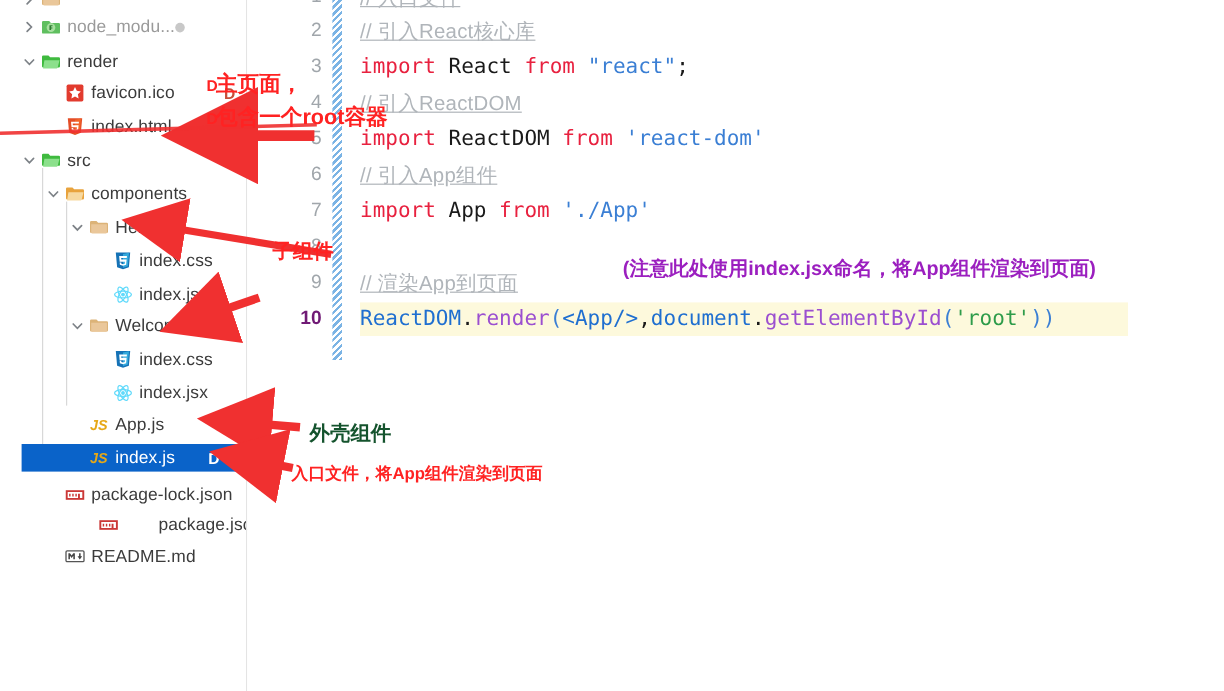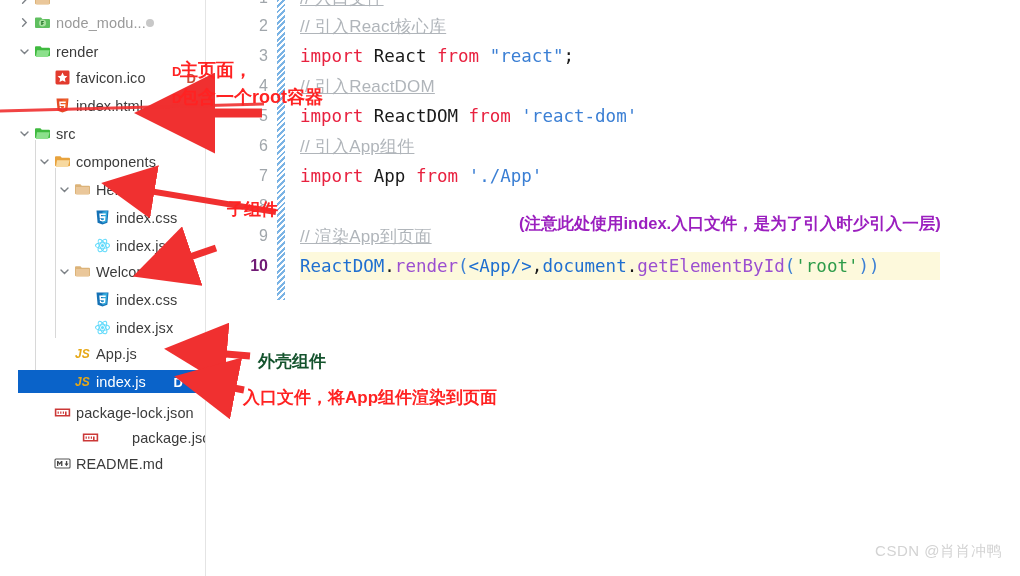--- a/index.html
+++ b/index.html
@@ -351,21 +351,21 @@
         <div class="code-line" style="top: 12px;"><span class="lnum">2</span><span class="ctext"><span class="comment">// 引入React核心库</span></span></div>
         <div class="code-line" style="top: 42px;"><span class="lnum">3</span><span class="ctext"><span class="kw">import</span><span class="id"> </span><span class="id">React</span><span class="id"> </span><span class="kw">from</span><span class="id"> </span><span class="str">"react"</span><span class="id">;</span></span></div>
         <div class="code-line" style="top: 72px;"><span class="lnum">4</span><span class="ctext"><span class="comment">// 引入ReactDOM</span></span></div>
         <div class="code-line" style="top: 102px;"><span class="lnum">5</span><span class="ctext"><span class="kw">import</span><span class="id"> </span><span class="id">ReactDOM</span><span class="id"> </span><span class="kw">from</span><span class="id"> </span><span class="str">'react-dom'</span></span></div>
         <div class="code-line" style="top: 132px;"><span class="lnum">6</span><span class="ctext"><span class="comment">// 引入App组件</span></span></div>
         <div class="code-line" style="top: 162px;"><span class="lnum">7</span><span class="ctext"><span class="kw">import</span><span class="id"> </span><span class="id">App</span><span class="id"> </span><span class="kw">from</span><span class="id"> </span><span class="str">'./App'</span></span></div>
         <div class="code-line" style="top: 192px;"><span class="lnum">8</span><span class="ctext"></span></div>
         <div class="code-line" style="top: 222px;"><span class="lnum">9</span><span class="ctext"><span class="comment">// 渲染App到页面</span></span></div>
         <div class="code-line" style="top: 252px;"><div class="hl-line" style="width: 640px;"></div><span class="lnum cur">10</span><span class="ctext"><span class="cls">ReactDOM</span><span class="id">.</span><span class="fn">render</span><span class="punct">(</span><span class="cls">&lt;App/&gt;</span><span class="id">,</span><span class="cls">document</span><span class="id">.</span><span class="fn">getElementById</span><span class="punct">(</span><span class="green">'root'</span><span class="punct">))</span></span></div>
       </div>
-    <div class="anno-purple" id="editor-note" style="left: 313px; top: 213px; color: rgb(155, 31, 191);">(注意此处使用index.入口文件，是为了引入时少引入一层)</div>
+    <div class="anno-purple" id="editor-note" style="left: 313px; top: 213px; color: rgb(155, 31, 191);">(注意此处使用index.jsx命名，将App组件渲染到页面)</div>
   </div>
 
   <svg class="arrow" style="left:0;top:0;width:1020px;height:576px;">
     <defs>
       <marker id="ah" markerWidth="9" markerHeight="9" refX="7" refY="4.5" orient="auto">
         <path d="M0,0 L9,4.5 L0,9 Z" fill="#f03030"></path>
       </marker>
     </defs>
 
     <path d="M262,113 L152,113" stroke="#f03030" stroke-width="9" fill="none" marker-end="url(#ah)"></path>
@@ -379,19 +379,18 @@
     <path d="M244,390 L188,379" stroke="#f03030" stroke-width="7" fill="none" marker-end="url(#ah)"></path>
 
     <path d="M0,111 L264,104" stroke="#f03030" stroke-width="3" fill="none" opacity=".9"></path>
   </svg>
 
   <div id="annos">
       <div class="anno" style="left: 180px; top: 58px; font-size: 18px; color: rgb(255, 34, 34);">主页面，</div>
       <div class="anno" style="left: 180px; top: 85px; font-size: 18px; color: rgb(255, 34, 34);">包含一个root容器</div>
       <div class="anno" style="left: 227px; top: 198px; font-size: 17px; color: rgb(255, 34, 34);">子组件</div>
       <div class="anno" style="left: 258px; top: 350px; font-size: 17px; color: #14532d;">外壳组件</div>
-      <div class="anno" style="left: 243px; top: 386px; font-size: 17px; color: rgb(255, 34, 34);">入口文件，将App组件渲染到页面</div>
+      <div class="anno" style="left: 243px; top: 386px; font-size: 14px; color: rgb(255, 34, 34);">入口文件，将App组件渲染到页面</div>
       <div class="anno" style="left: 172px; top: 64px; font-size: 13px;">D</div>
       <div class="anno" style="left: 172px; top: 91px; font-size: 13px;">D</div>
     </div>
 
-  <div id="watermark">CSDN @肖肖冲鸭</div>
 </div>
 
 </body></html>

